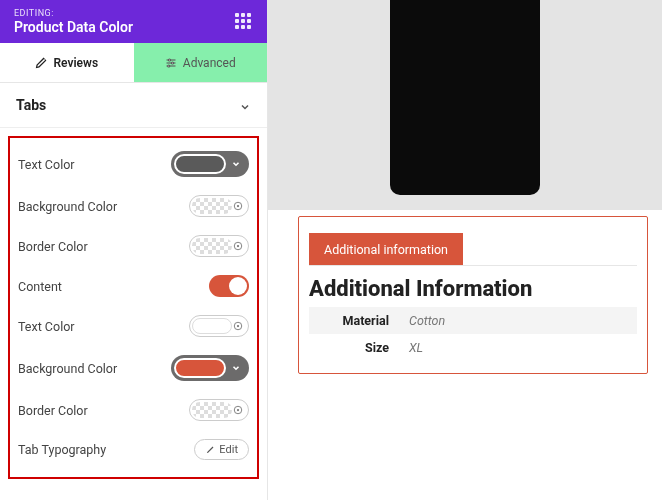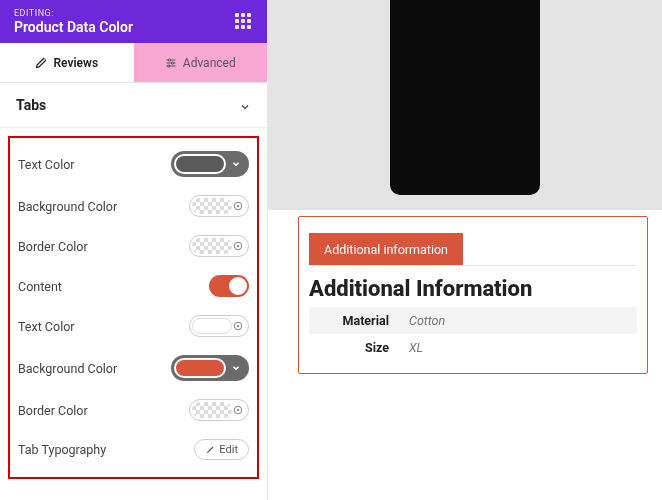--- a/index.html
+++ b/index.html
@@ -10,21 +10,21 @@
   .header { background: #6d28d9; color: #fff; padding: 8px 14px; display: flex; align-items: center; justify-content: space-between; }
   .header-text { display: flex; flex-direction: column; }
   .header-editing { font-size: 9px; letter-spacing: 0.5px; opacity: 0.85; }
   .header-title { font-size: 14px; font-weight: 600; margin-top: 1px; }
   .header-grip { width: 18px; height: 18px; display: grid; grid-template-columns: repeat(3,4px); grid-template-rows: repeat(3,4px); gap: 2px; }
   .header-grip span { width: 4px; height: 4px; background: rgba(255,255,255,0.9); border-radius: 1px; }
 
   .tabs-row { display: flex; height: 40px; border-bottom: 1px solid #e6e6e6; }
   .tab-btn { flex: 1; display: flex; align-items: center; justify-content: center; gap: 6px; font-size: 12px; color: #555; cursor: pointer; }
   .tab-btn.active { font-weight: 600; color: #222; background: #fff; }
-  .tab-btn:not(.active) { background: #f9a8d4; }
+  .tab-btn:not(.active) { background: #86efac; }
   .tab-btn svg { width: 12px; height: 12px; }
 
   .section { padding: 14px 16px; display: flex; align-items: flex-end; justify-content: space-between; border-bottom: 1px solid #eee; cursor: pointer; }
   .section-title { font-size: 14px; font-weight: 700; color: #222; }
   .chev { width: 12px; height: 12px; }
 
   .controls { flex: 1; overflow: auto; padding: 0 0 6px 0; }
   .highlight-box { margin: 8px 8px 0 8px; border: 2px solid #cf0000; padding: 4px 8px 8px 8px; }
   .row { display: flex; align-items: center; justify-content: space-between; padding: 9px 0; font-size: 12.5px; color: #444; }
   .row-label {}

